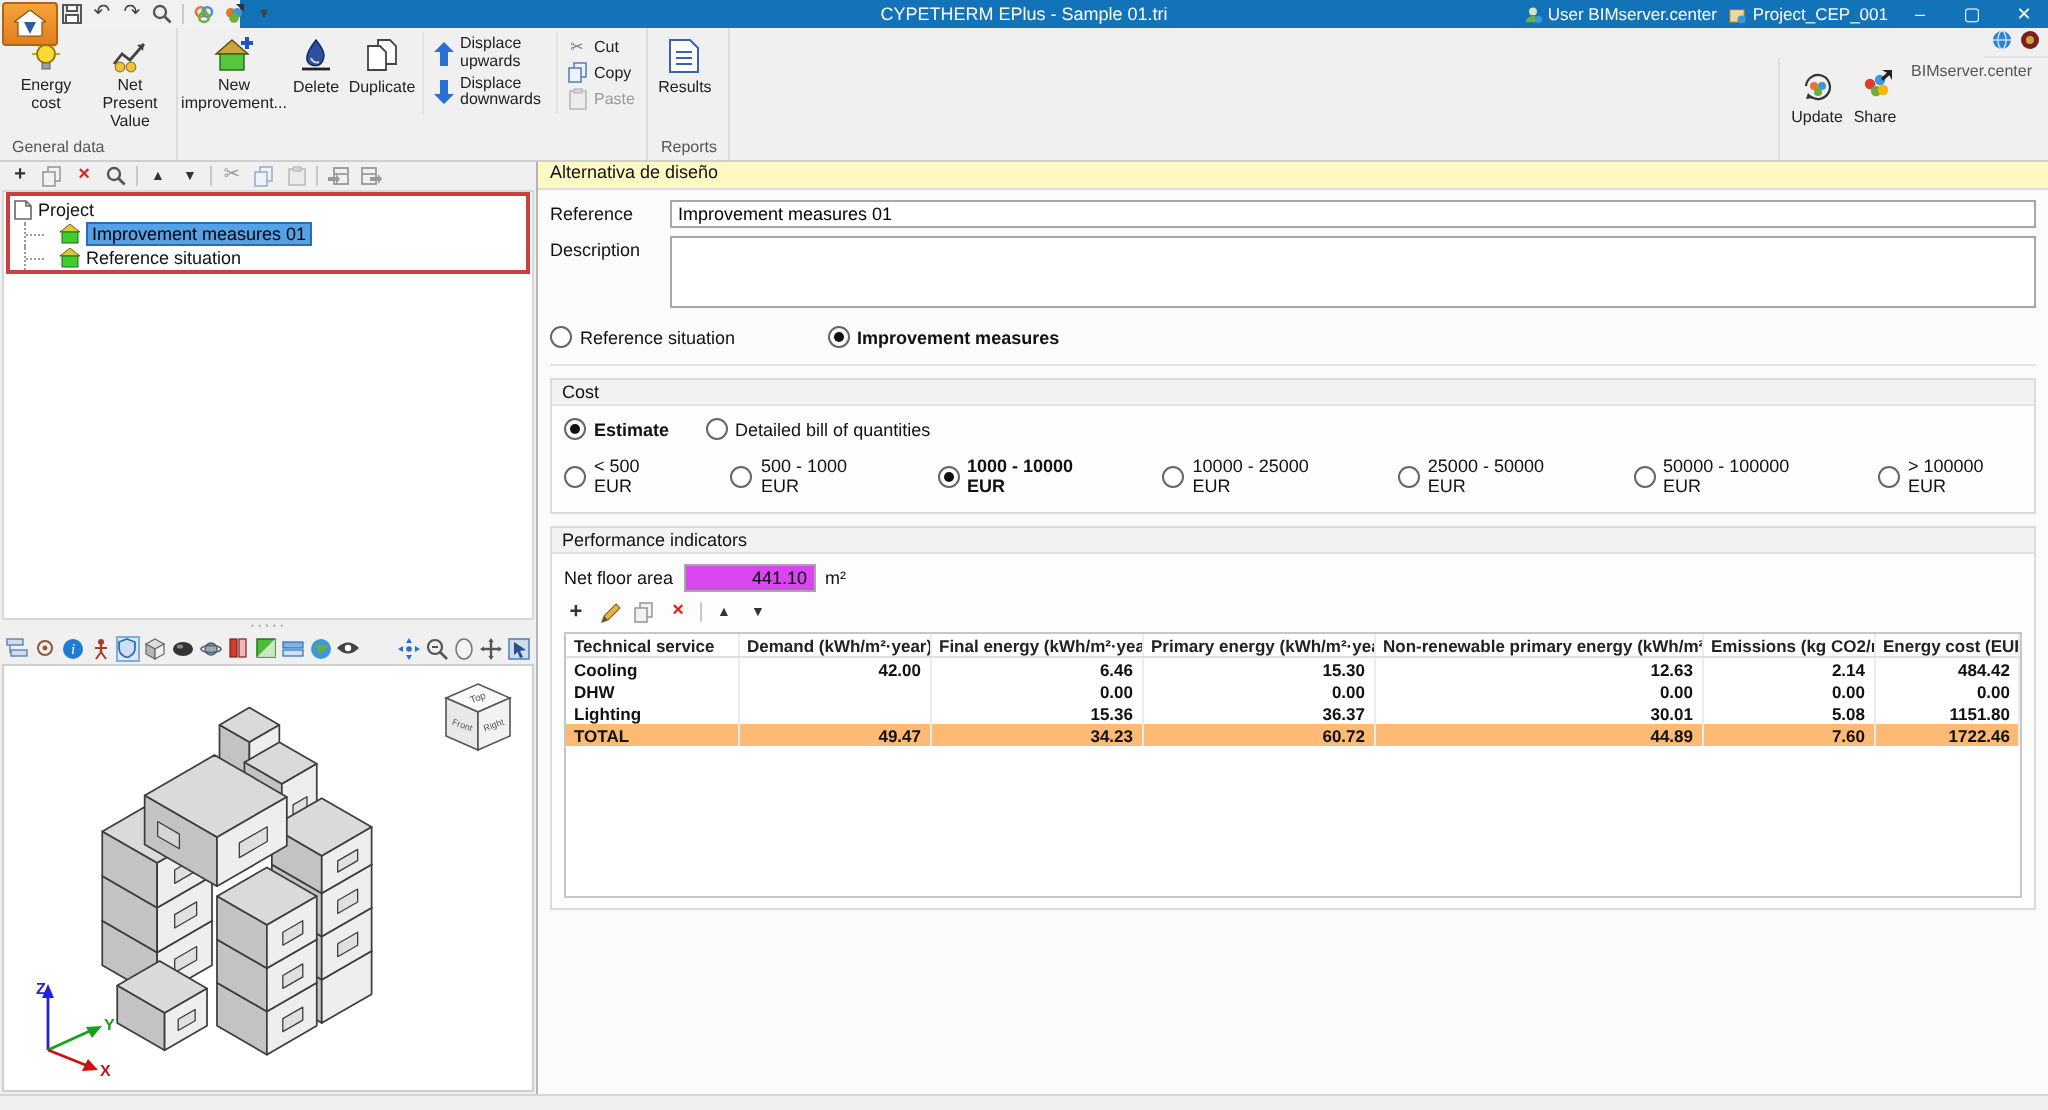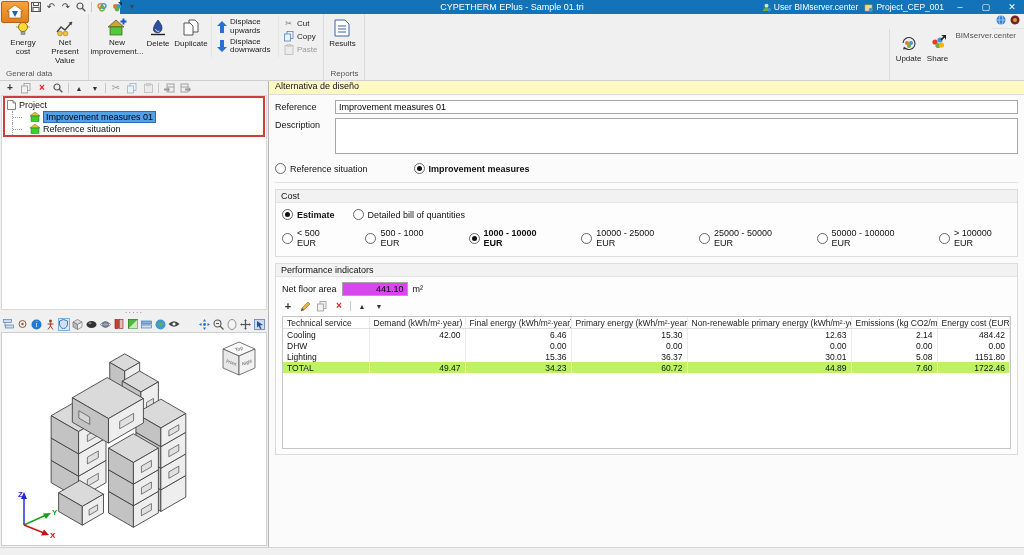--- a/index.html
+++ b/index.html
@@ -77,27 +77,27 @@
   .sepline{border-top:1px solid #e2e2e2;margin:3px 0}
   .group{border:1px solid #dcdcdc;margin:3px 0;background:#fdfdfd}
   .ghead{height:12px;background:#f2f2f2;border-bottom:1px solid #e3e3e3;display:flex;align-items:center;padding:0 5px}
   .gbody{padding:3px 6px 5px}
   .crow{display:flex;gap:26px;margin:3px 0}
   .nfa{display:flex;align-items:center;gap:5px;margin:2px 0 4px}
   .nfa-in{width:58px;height:12px;text-align:right;border:1px solid #a6a6a6;font:inherit;padding:0 3px;background:#d946ef}
   .ptoolbar{display:flex;gap:5px;margin:3px 0 4px;align-items:center}
   .tablebox{border:1px solid #c6c6c6;background:#fff;height:131px;overflow:hidden}
   table{border-collapse:collapse;width:100%;table-layout:fixed}
-  th,td{border-right:1px solid #ececec;padding:0 4px;height:11px;font-weight:normal;text-align:left;
+  th,td{border-right:1px solid #ececec;padding:0 4px;height:11px;font-weight:bold;text-align:left;
         white-space:nowrap;overflow:hidden;font-size:8.5px}
   thead th{border-bottom:1px solid #e0e0e0;color:#222}
   td.num{text-align:right}
   tr.heating td{background:#efefef}
   tr.heating td.svc{background:#d6d6d6}
-  tr.total td{background:#bef264}
+  tr.total td{background:#fdba74}
 
   .statusbar{height:7px;background:#f0f0f0;border-top:1px solid #d5d5d5;flex:0 0 auto}
 </style>
 </head>
 <body>
 
 <div class="app">
 
   <div class="titlebar">
     <div class="qatbg"></div>

